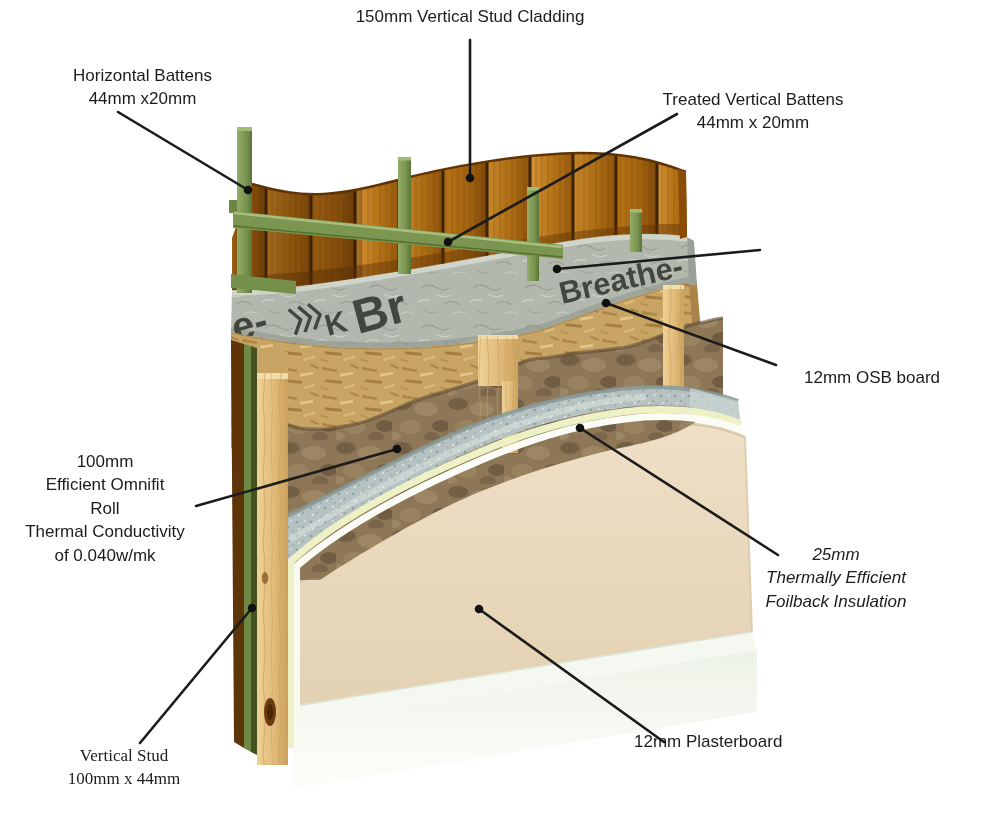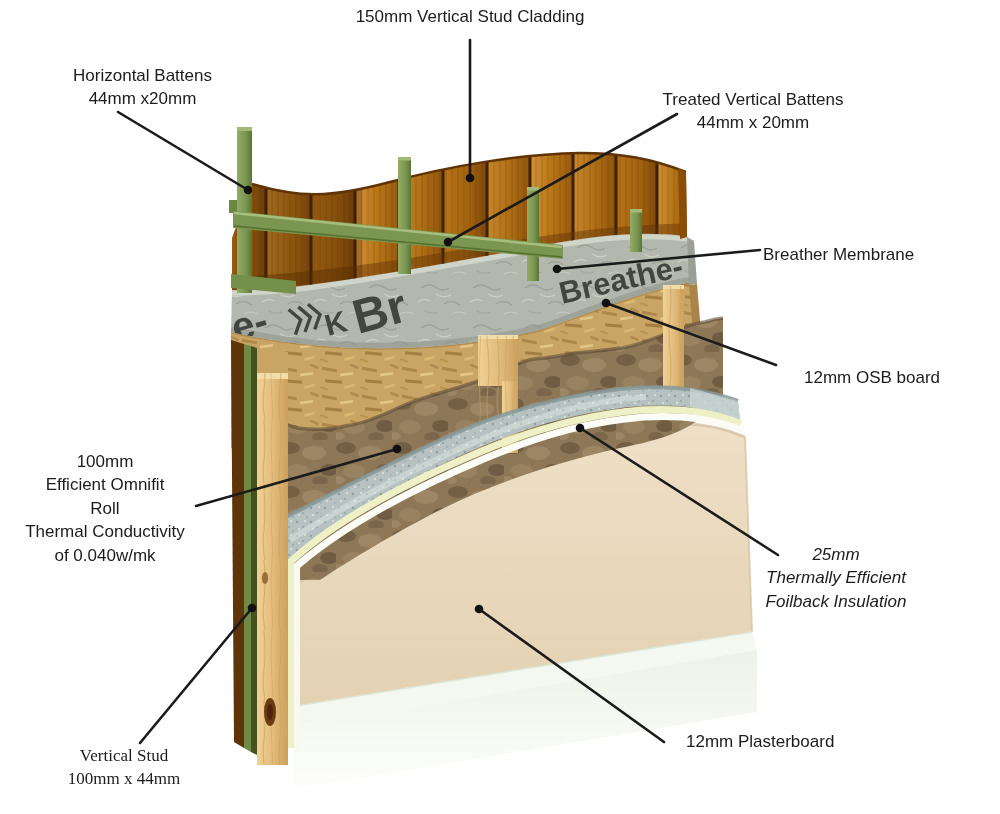--- a/index.html
+++ b/index.html
@@ -280,32 +280,31 @@
 </svg>
 
 <div class="lbl" style="left:330px;top:5px;width:280px;">150mm Vertical Stud Cladding</div>
 
 <div class="lbl" style="left:35px;top:64px;width:215px;">Horizontal Battens
 44mm x20mm</div>
 
 <div class="lbl" style="left:638px;top:72px;width:230px;margin-top:16px;">Treated Vertical Battens
 44mm x 20mm</div>
 
-<div class="lbl left" style="left:763px;top:243px;width:170px;">Breather Membrane</div>
 
 <div class="lbl left" style="left:786px;top:366px;width:160px;margin-left:18px;">12mm OSB board</div>
 
 <div class="lbl" style="left:2px;top:450px;width:206px;">100mm
 Efficient Omnifit
 Roll
 Thermal Conductivity
 of 0.040w/mk</div>
 
 <div class="lbl" style="left:744px;top:543px;width:184px;font-style:italic;">25mm
 Thermally Efficient
 Foilback  Insulation</div>
 
-<div class="lbl left" style="left:686px;top:730px;width:185px;">12mm Plasterboard</div>
+<div class="lbl left" style="left:634px;top:730px;width:185px;">12mm Plasterboard</div>
 
 <div class="lbl" style="left:36px;top:744px;width:176px;font-family:Liberation Serif, serif;">Vertical Stud
 100mm x 44mm</div>
 
 </div>
 
 </body></html>

